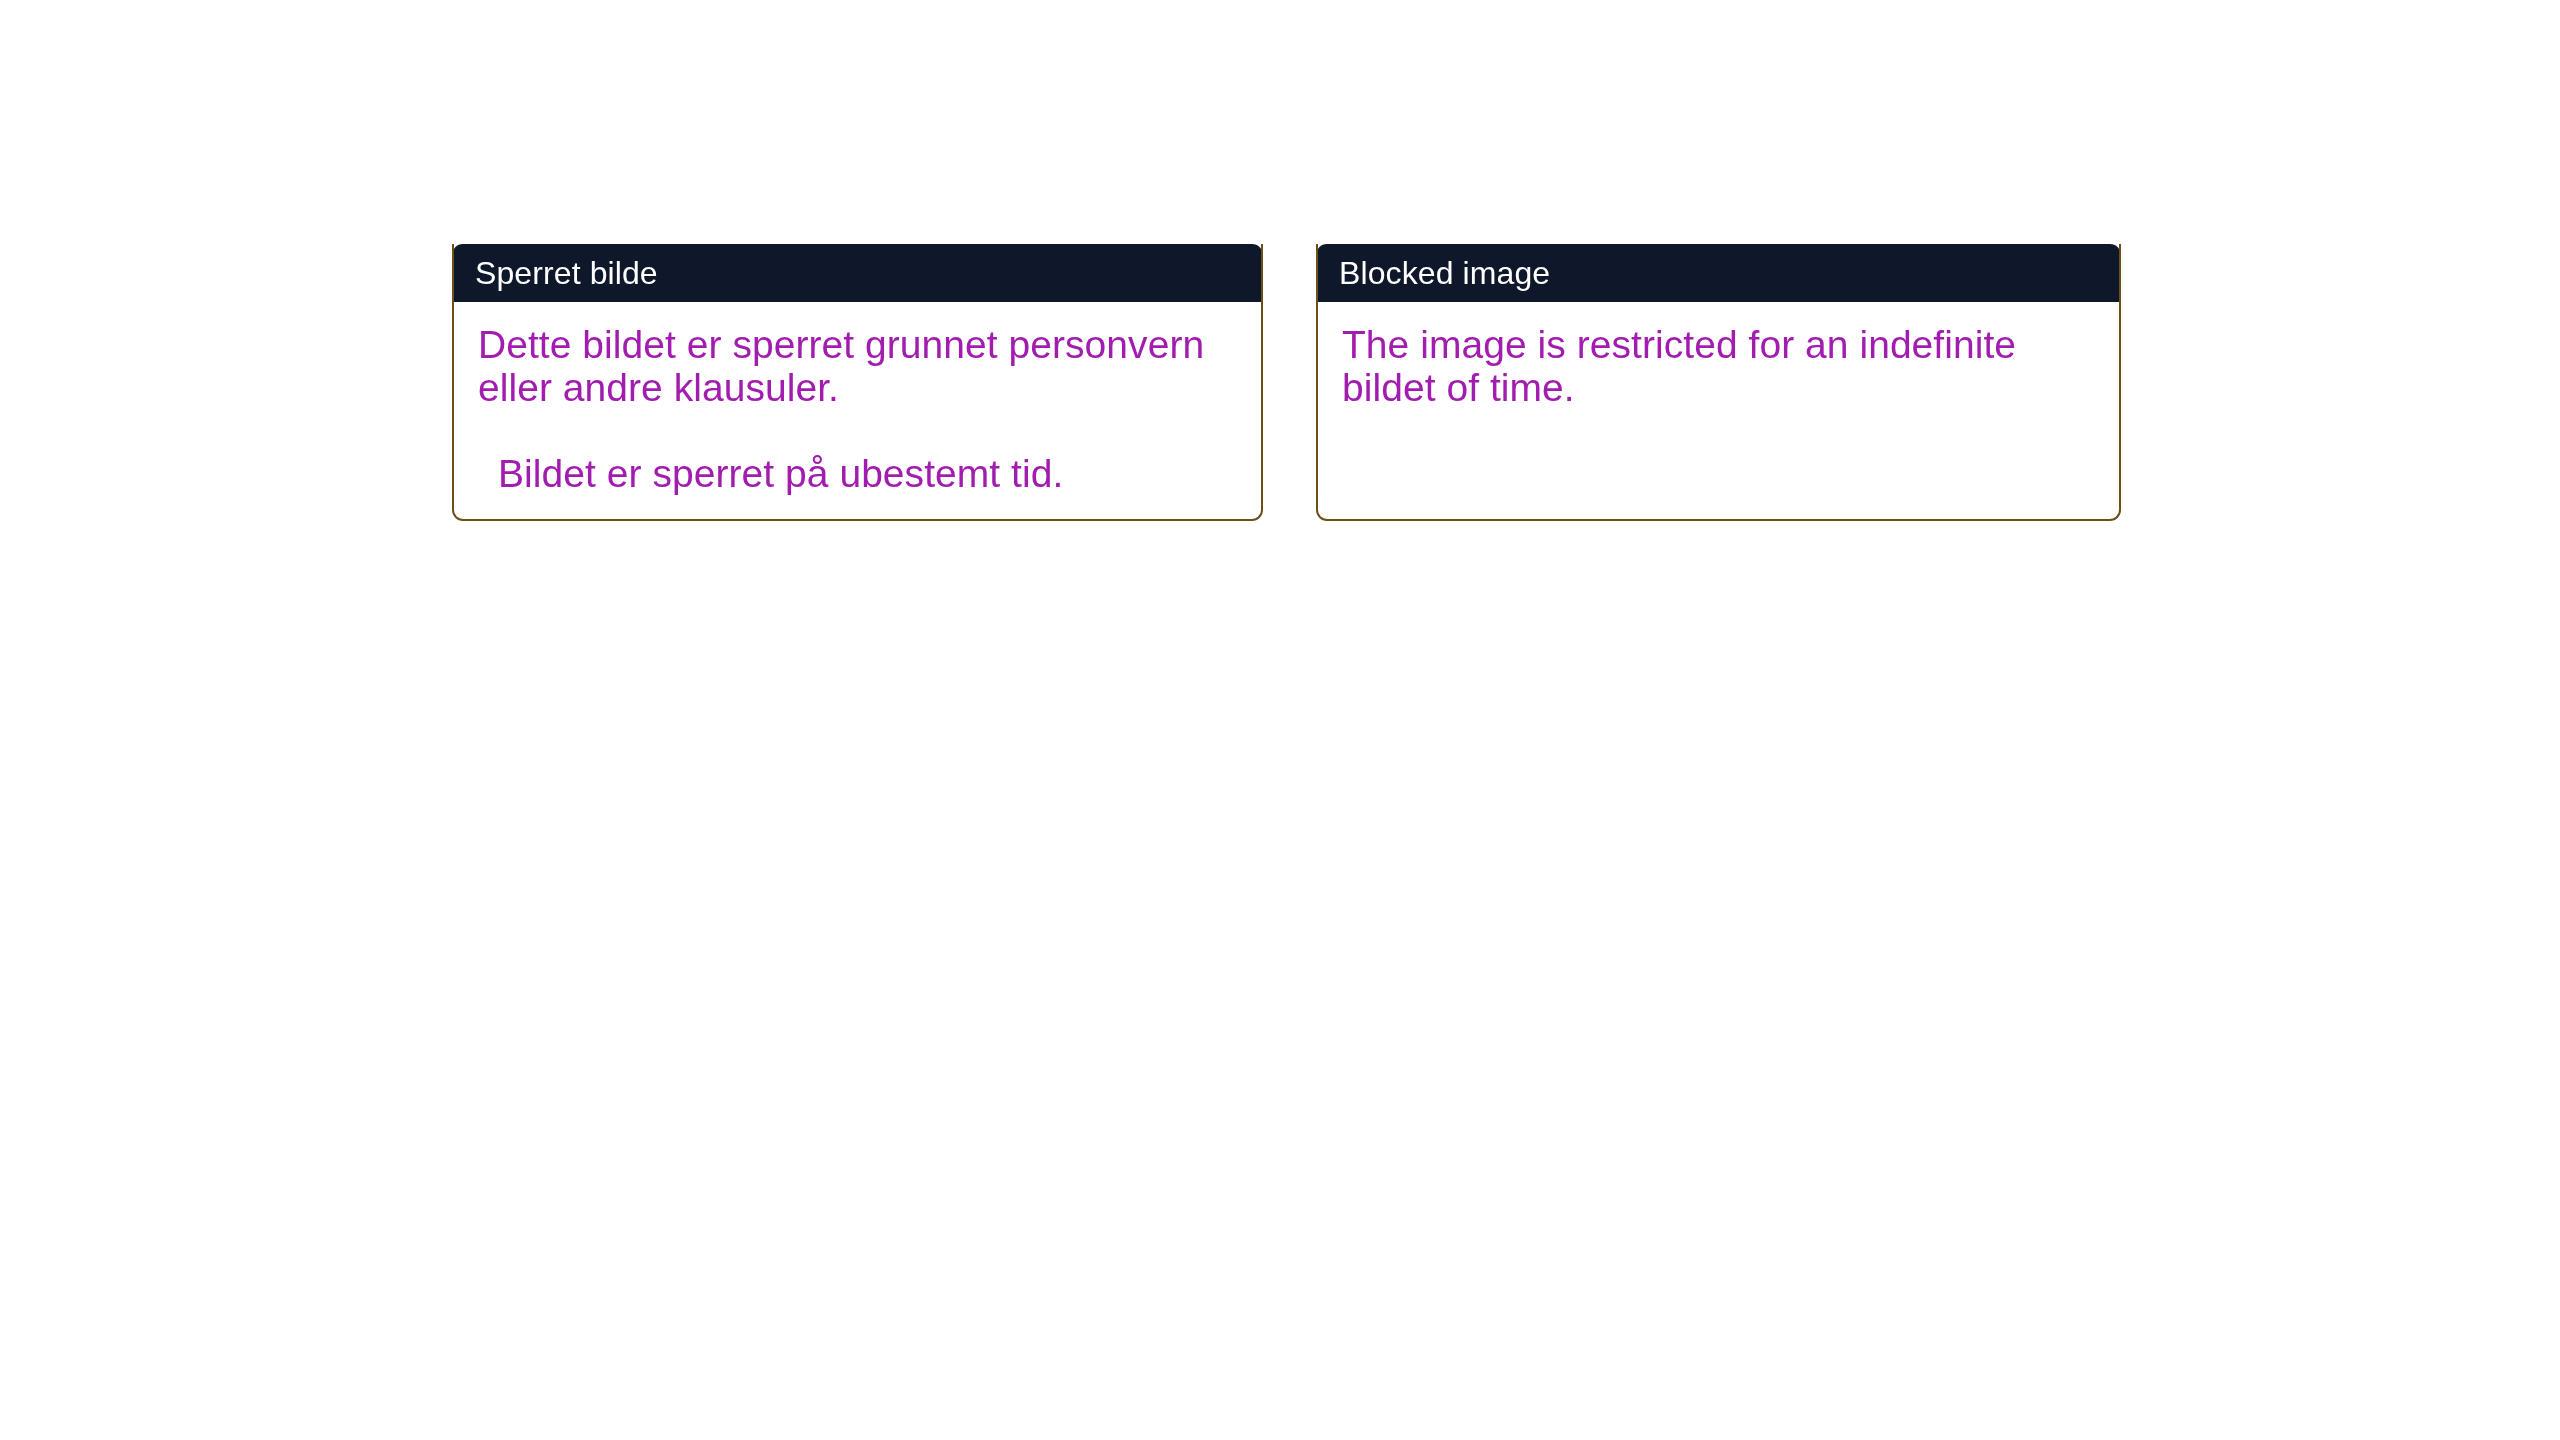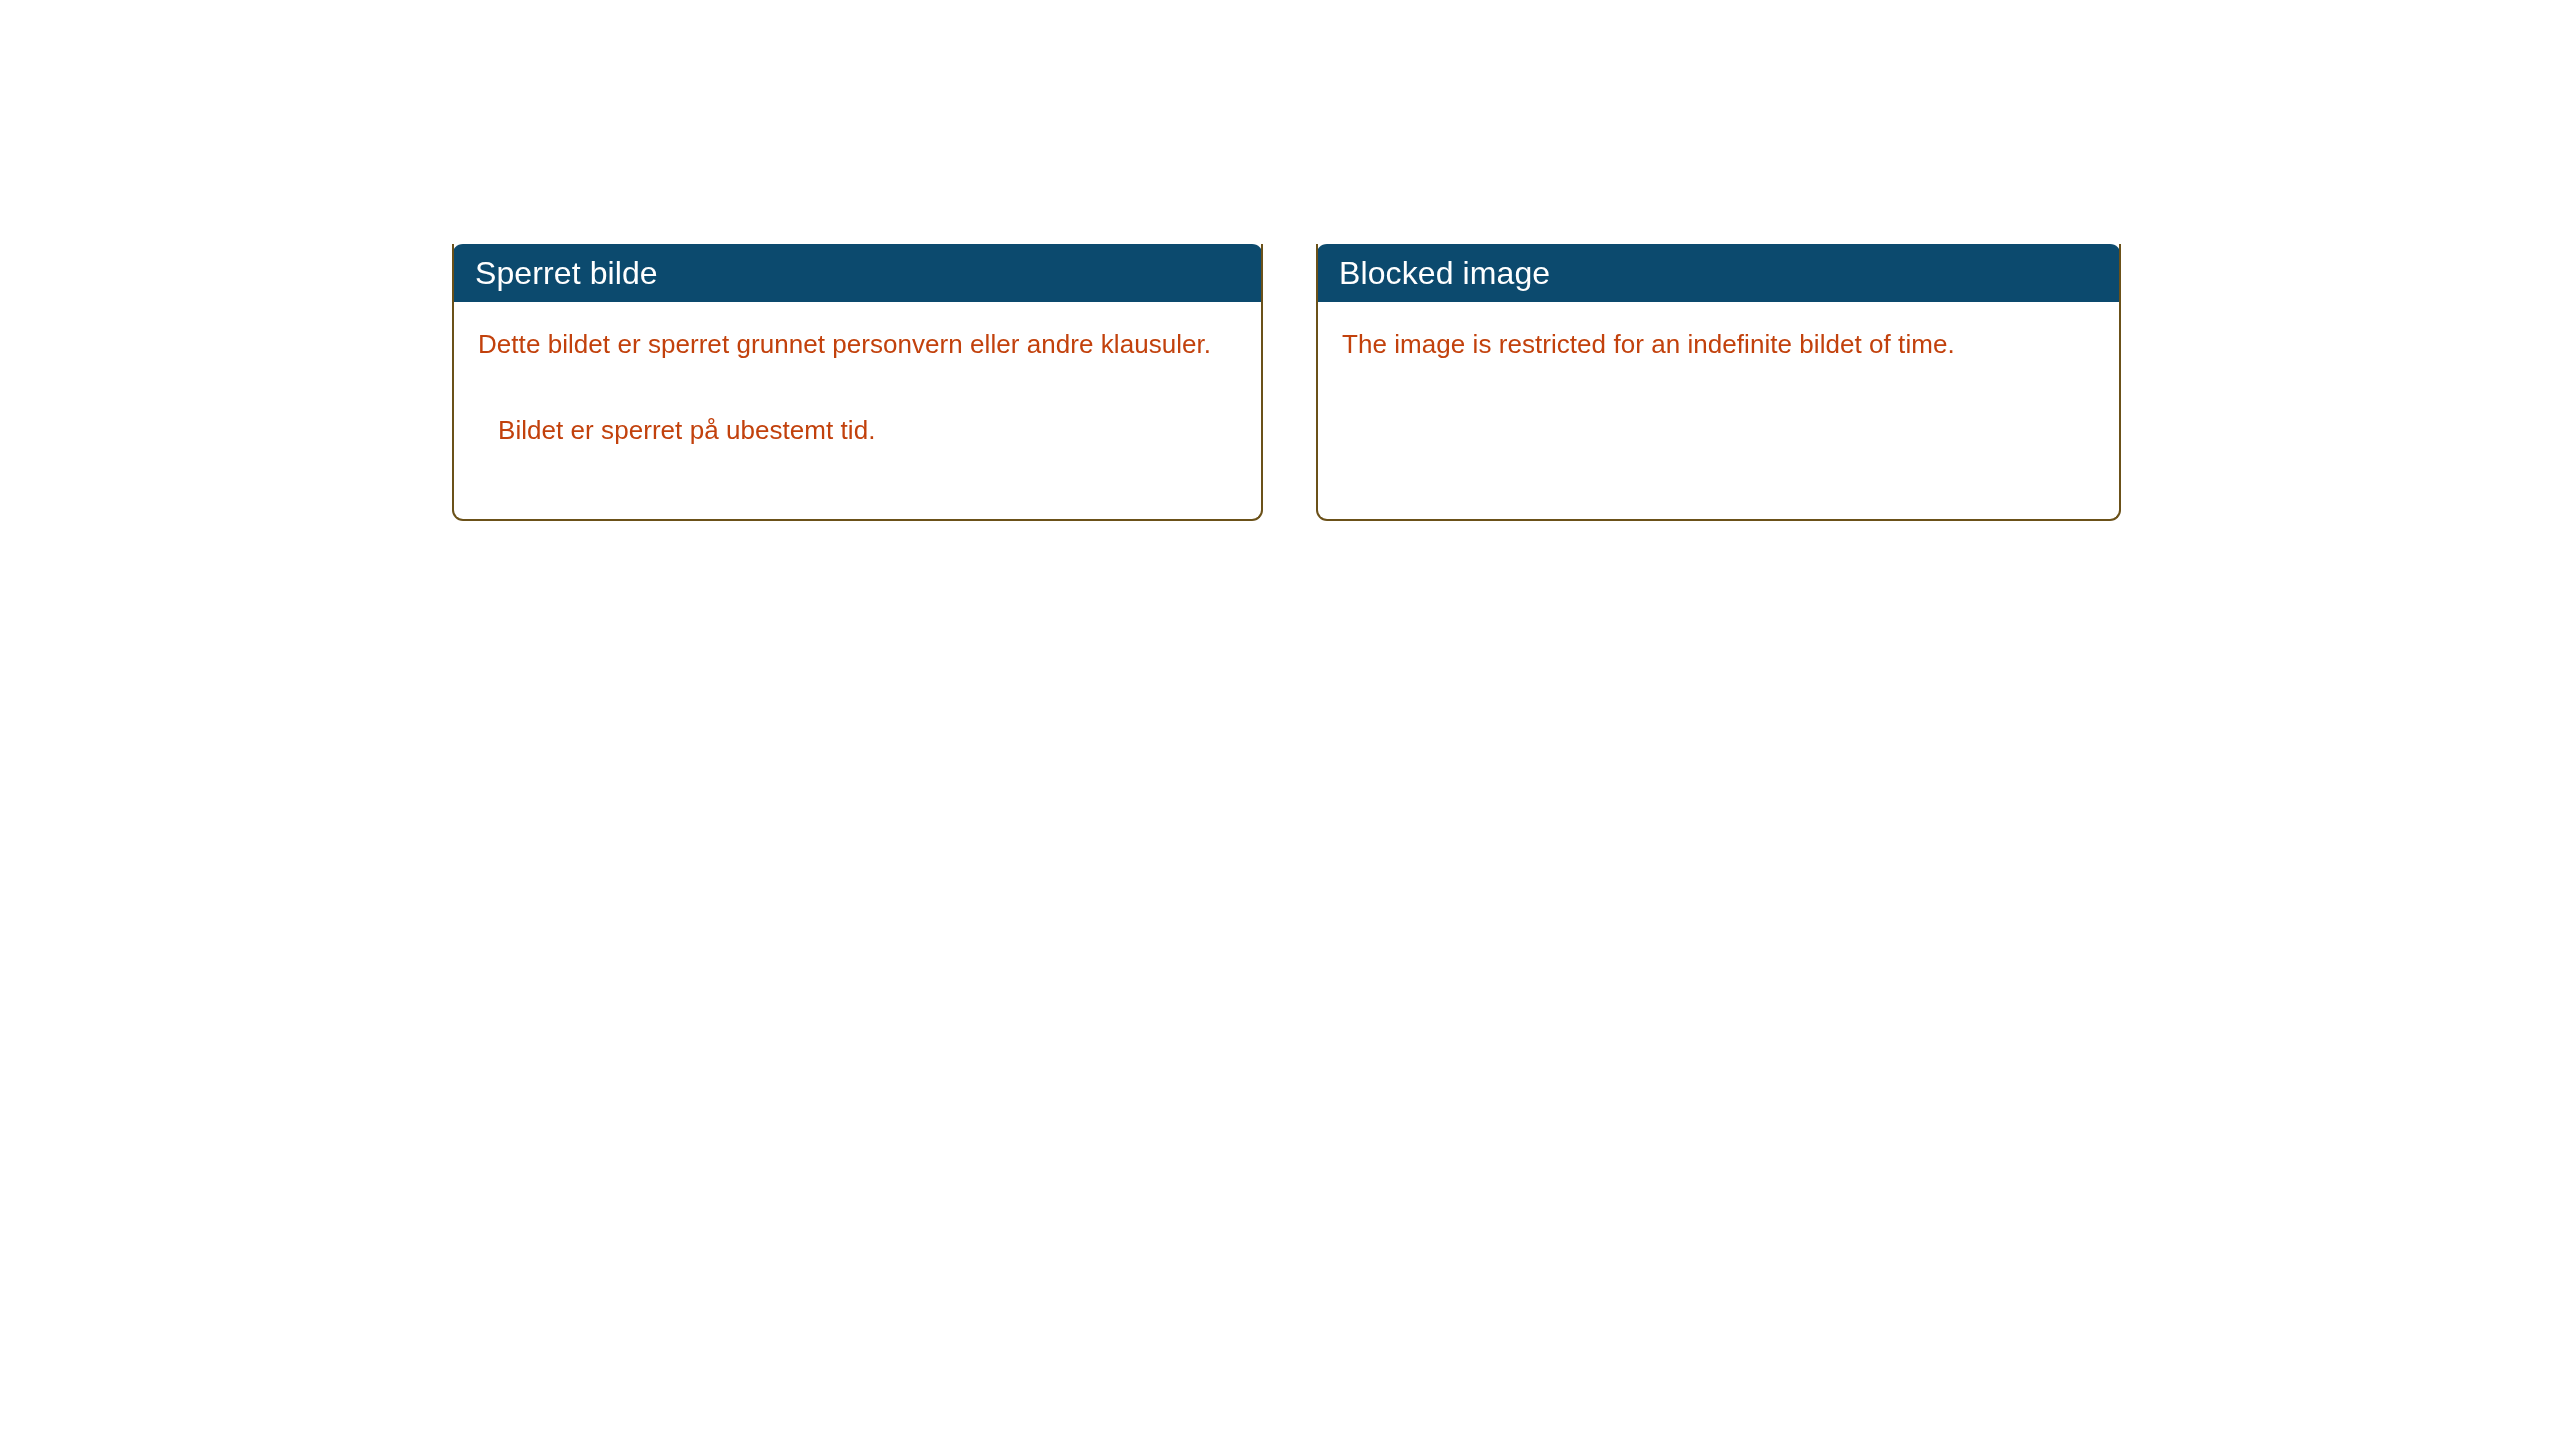--- a/index.html
+++ b/index.html
@@ -40,21 +40,21 @@
 
   .notice-card.card-no {
     width: 811px;
   }
 
   .notice-card.card-en {
     width: 805px;
   }
 
   .card-header {
-    background: #0c4a6e;
+    background: #0f172a;
     border-radius: 11px 11px 0 0;
     height: 58px;
     margin: 0 -2px;
     padding: 0 23px;
     display: flex;
     align-items: center;
     box-sizing: border-box;
   }
 
   .card-title {
@@ -67,22 +67,22 @@
   }
 
   .card-body {
     padding: 21px 22px 0 24px;
     min-height: 217px;
     box-sizing: border-box;
   }
 
   .card-body p {
     margin: 0;
-    color: #c2410c;
-    font-size: 26px;
+    color: #a21caf;
+    font-size: 39px;
     line-height: 43px;
     letter-spacing: 0.05px;
   }
 
   .card-body p + p {
     margin-top: 43px;
     margin-left: 20px;
   }
 </style>
 </head>

